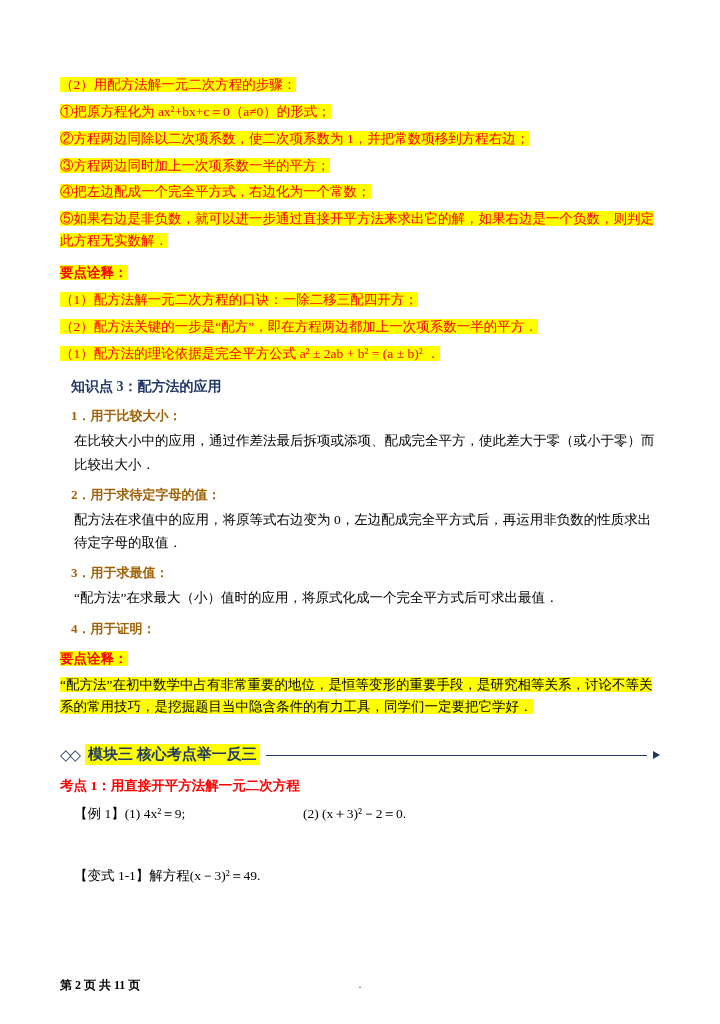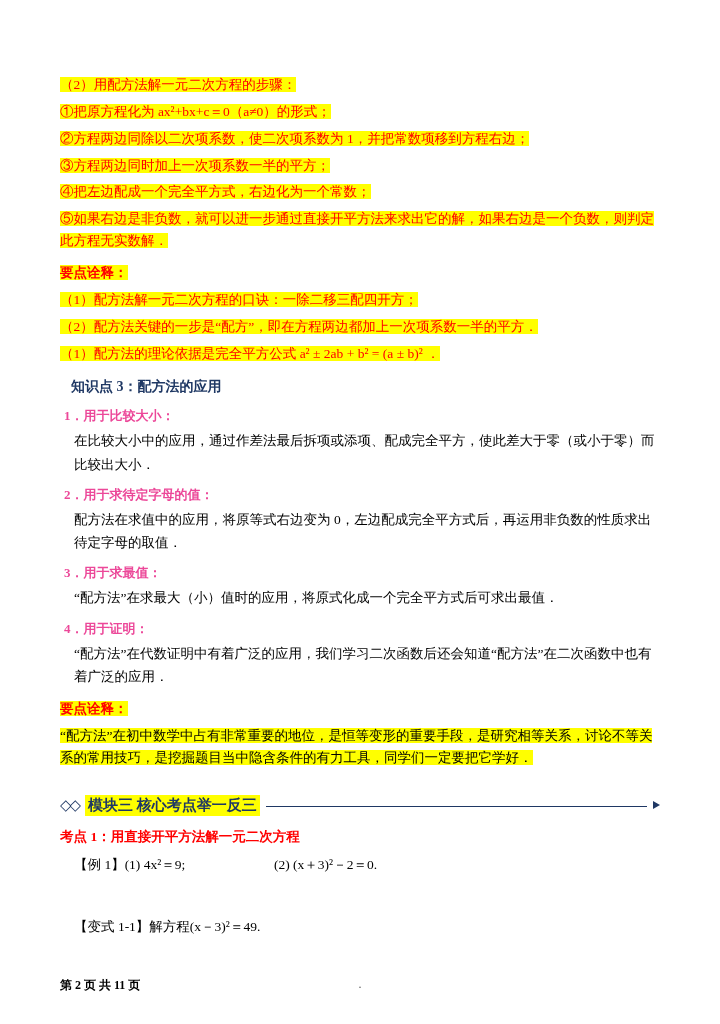--- a/index.html
+++ b/index.html
@@ -42,22 +42,22 @@
   .sec-head {
     font-size: 14px;
     font-weight: bold;
     color: #1f3864;
     margin: 12px 0 8px 11px;
     line-height: 1.5;
   }
   .sub-head {
     font-size: 13px;
     font-weight: bold;
-    color: #ec4899;
-    margin: 10px 0 4px 4px;
+    color: #a16207;
+    margin: 10px 0 4px 11px;
   }
   .body-text {
     font-size: 13.5px;
     line-height: 1.72;
     margin: 0 0 4px 0;
     padding-left: 14px;
   }
   .module-head {
     margin: 26px 0 12px 0;
     display: flex;
@@ -97,21 +97,21 @@
   }
   .example-row {
     font-size: 13.5px;
     margin: 0 0 4px 0;
     padding-left: 14px;
     position: relative;
     height: 22px;
   }
   .example-row .part2 {
     position: absolute;
-    left: 214px;
+    left: 243px;
     top: 0;
   }
   .variant-row {
     font-size: 13.5px;
     margin: 40px 0 0 0;
     padding-left: 14px;
   }
   .footer {
     position: absolute;
     left: 0;
@@ -170,21 +170,20 @@
     <p class="body-text">配方法在求值中的应用，将原等式右边变为 0，左边配成完全平方式后，再运用非负数的性质求出待定字母的取值．</p>
   </div>
 
   <div>
     <p class="sub-head">3．用于求最值：</p>
     <p class="body-text">“配方法”在求最大（小）值时的应用，将原式化成一个完全平方式后可求出最值．</p>
   </div>
 
   <div>
     <p class="sub-head">4．用于证明：</p>
-    <p class="body-text">“配方法”在代数证明中有着广泛的应用，我们学习二次函数后还会知道“配方法”在二次函数中也有着广泛的应用．</p>
   </div>
 
   <div style="margin-top:10px;">
     <p class="line"><span class="hl bold">要点诠释：</span></p>
     <p class="line"><span class="hl-blk">“配方法”在初中数学中占有非常重要的地位，是恒等变形的重要手段，是研究相等关系，讨论不等关系的常用技巧，是挖掘题目当中隐含条件的有力工具，同学们一定要把它学好．</span></p>
   </div>
 
   <div class="module-head">
     <span class="diamonds">◇◇</span>
     <span class="mtext">模块三 核心考点举一反三</span>

